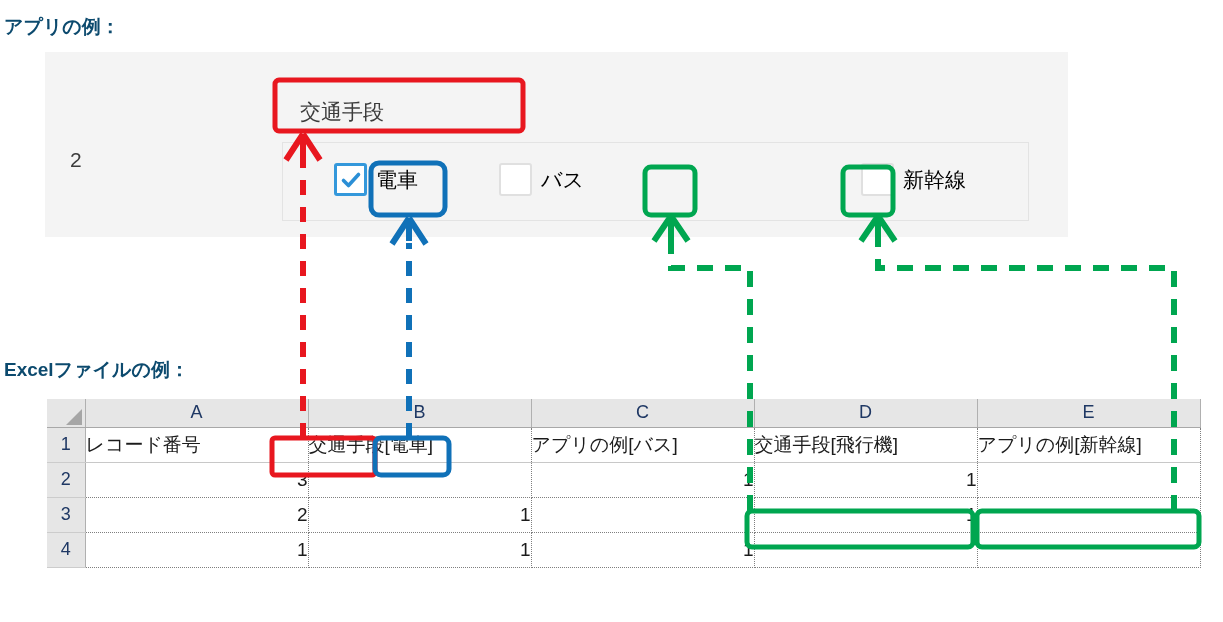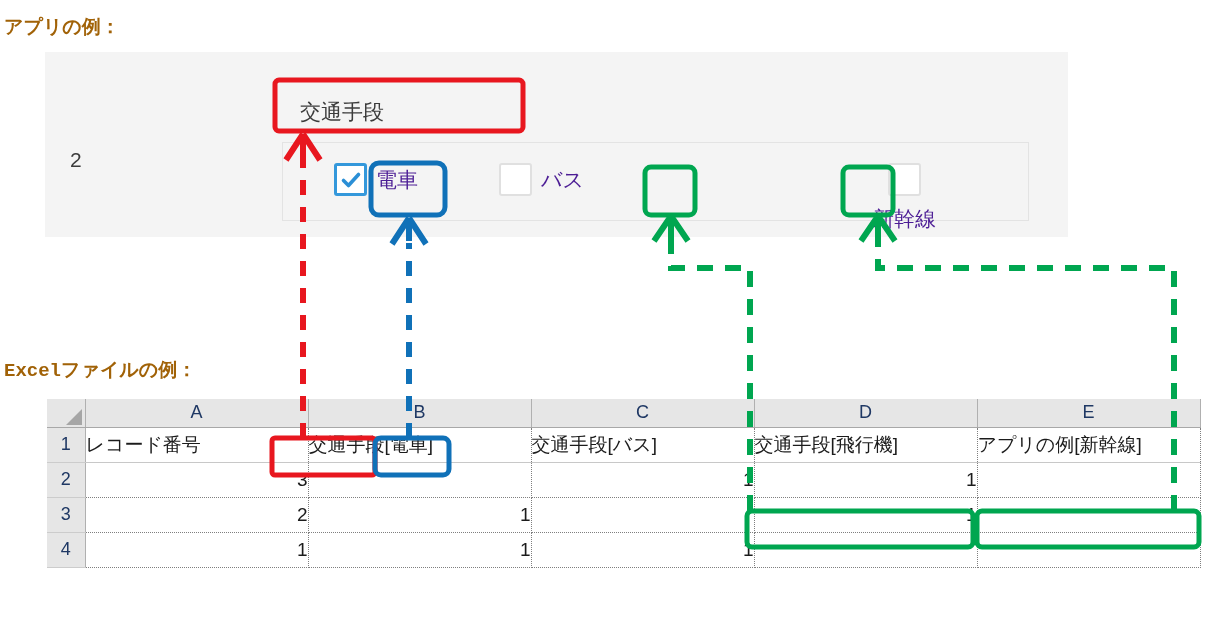--- a/index.html
+++ b/index.html
@@ -14,26 +14,26 @@
     height: 622px;
     overflow: hidden;
     background: #ffffff;
   }
 
   
   .section-heading {
     position: absolute;
     font-size: 19px;
     font-weight: bold;
-    color: #a16207;
+    color: #0c4a6e;
     letter-spacing: 0px;
     white-space: nowrap;
   }
   #heading-app  { left: 4px;  top: 14px; }
-  #heading-xlsx { left: 4px;  top: 357px; font-family: Liberation Mono, monospace; }
+  #heading-xlsx { left: 4px;  top: 357px; }
 
   
   #app-panel {
     position: absolute;
     left: 45px; top: 52px;
     width: 1023px; height: 185px;
     background: #f4f4f4;
   }
   #record-label {
     position: absolute;
@@ -92,27 +92,27 @@
   .cb-box.unchecked {
     border: 2px solid #e0e0e0;
   }
   .cb-box.checked svg {
     position: absolute;
     left: 50%; top: 50%;
     transform: translate(-50%, -50%);
   }
   .cb-label {
     font-size: 21px;
-    color: #4c1d95;
+    color: #000000;
     white-space: nowrap;
   }
   #cb-item-0 { left: 51px; }
   #cb-item-1 { left: 216px; justify-content: center; }
   #cb-item-2 { left: 382px; }
-  #cb-item-3 { left: 590px; flex-direction: column; }
+  #cb-item-3 { left: 578px; }
 
   
   #excel {
     position: absolute;
     left: 47px; top: 399px;
     width: 1153px; height: 190px;
   }
   #excel table {
     border-collapse: collapse;
     table-layout: fixed;
@@ -240,21 +240,21 @@
           <th class="colhead">C</th>
           <th class="colhead">D</th>
           <th class="colhead">E</th>
         </tr>
       </thead>
       <tbody>
         <tr>
           <th class="rowhead">1</th>
           <td class="cell headerrow txt">レコード番号</td>
           <td class="cell headerrow txt">交通手段[電車]</td>
-          <td class="cell headerrow txt">交通手段[バス]</td>
+          <td class="cell headerrow txt">アプリの例[バス]</td>
           <td class="cell headerrow txt">交通手段[飛行機]</td>
           <td class="cell headerrow txt">アプリの例[新幹線]</td>
         </tr>
         <tr>
           <th class="rowhead">2</th>
           <td class="cell num">3</td>
           <td class="cell num"></td>
           <td class="cell num">1</td>
           <td class="cell num">1</td>
           <td class="cell num"></td>

